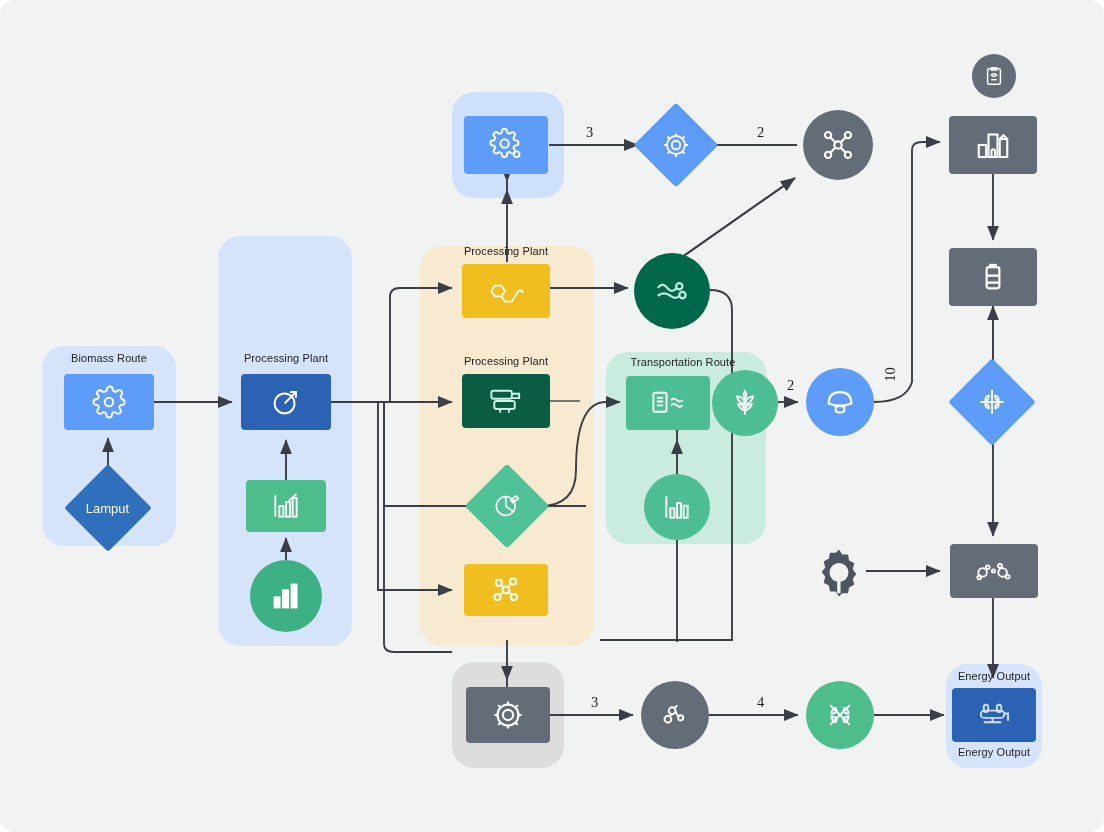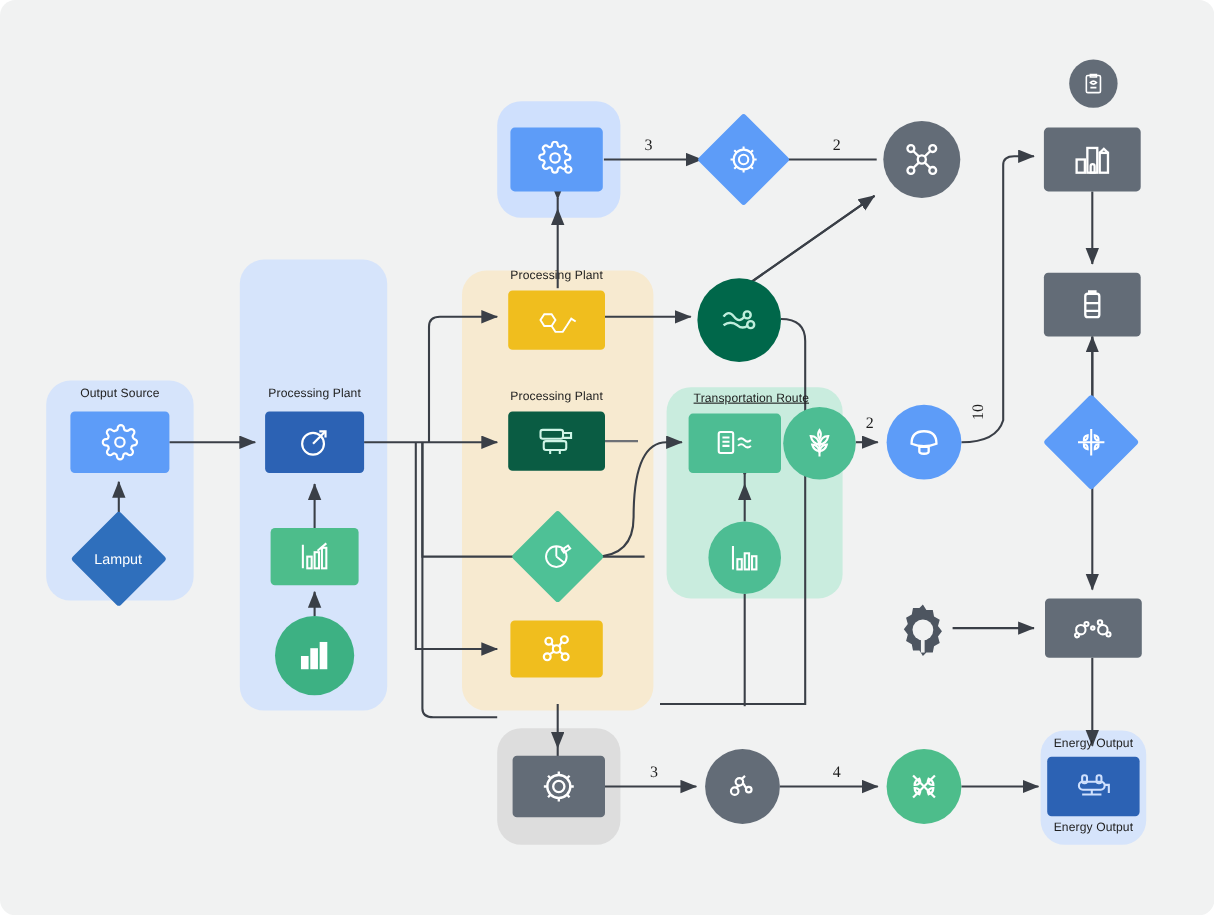--- a/index.html
+++ b/index.html
@@ -92,21 +92,21 @@
       <path d="M537,506 L586,506"></path>
     </g>
   </svg>
 
   <div class="node rect" style="left:64px;top:374px;width:90px;height:56px;background:#5d9cf8;">
     <svg class="ic" width="34" height="34" viewBox="0 0 24 24" fill="none" stroke="#fff" stroke-width="1.4">
         <circle cx="12" cy="12" r="3"></circle>
         <path d="M19.4 15a1.65 1.65 0 0 0 .33 1.82l.06.06a2 2 0 1 1-2.83 2.83l-.06-.06a1.65 1.65 0 0 0-1.82-.33 1.65 1.65 0 0 0-1 1.51V21a2 2 0 1 1-4 0v-.09A1.65 1.65 0 0 0 9 19.4a1.65 1.65 0 0 0-1.82.33l-.06.06a2 2 0 1 1-2.83-2.83l.06-.06a1.65 1.65 0 0 0 .33-1.82 1.65 1.65 0 0 0-1.51-1H3a2 2 0 1 1 0-4h.09A1.65 1.65 0 0 0 4.6 9a1.65 1.65 0 0 0-.33-1.82l-.06-.06a2 2 0 1 1 2.83-2.83l.06.06A1.65 1.65 0 0 0 9 4.6h.09A1.65 1.65 0 0 0 10.6 3V3a2 2 0 1 1 4 0v.09A1.65 1.65 0 0 0 16 4.6a1.65 1.65 0 0 0 1.82-.33l.06-.06a2 2 0 1 1 2.83 2.83l-.06.06A1.65 1.65 0 0 0 20.4 9v.09a1.65 1.65 0 0 0 1.51 1H21a2 2 0 1 1 0 4h-.09a1.65 1.65 0 0 0-1.51 1z"></path>
       </svg>
   </div>
-  <div class="nlabel" style="left:64px;top:352px;width:90px;text-align:center;">Output Source</div>
+  <div class="nlabel" style="left:64px;top:352px;width:90px;text-align:center;">Biomass Route</div>
 
   <div class="node diamond" style="left:77px;top:477px;width:62px;height:62px;background:#2f6fbc;">
     <span class="dlabel">Lamput</span>
   </div>
 
   <div class="node rect" style="left:241px;top:374px;width:90px;height:56px;background:#2c62b4;">
     <svg class="ic" width="34" height="34" viewBox="0 0 24 24" fill="none" stroke="#fff" stroke-width="1.4">
         <circle cx="11" cy="13" r="7"></circle>
         <path d="M11 13 L19 5"></path>
         <path d="M15 5 h4 v4"></path>
@@ -244,21 +244,21 @@
   </div>
 
   <div class="node rect" style="left:626px;top:376px;width:84px;height:54px;background:#4dbd93;">
     <svg class="ic" width="38" height="32" viewBox="0 0 26 20" fill="none" stroke="#fff" stroke-width="1.3">
         <rect x="3" y="3" width="9" height="13" rx="1.2"></rect>
         <path d="M5.3 6.4 h4.4 M5.3 9 h4.4 M5.3 11.6 h4.4"></path>
         <path d="M15 8 q2 -2 4 0 q2 2 4 0"></path>
         <path d="M15 11.6 q2 -2 4 0 q2 2 4 0"></path>
       </svg>
   </div>
-  <div class="nlabel" style="left:608px;top:356px;width:150px;text-align:center;text-decoration:underline;">Transportation Route</div>
+  <div class="nlabel" style="left:608px;top:356px;width:150px;text-align:center;">Transportation Route</div>
 
   <div class="node circle" style="left:712px;top:370px;width:66px;height:66px;background:#4dbd93;">
     <svg class="ic" width="32" height="32" viewBox="0 0 24 24" fill="none" stroke="#fff" stroke-width="1.4">
         <path d="M12 21 v-11"></path>
         <path d="M12 13 q-5 -1 -6 -6 q5 0 6 6z"></path>
         <path d="M12 13 q5 -1 6 -6 q-5 0 -6 6z"></path>
         <path d="M12 17.5 q-4 -.8 -5 -4.6 q4 0 5 4.6z"></path>
         <path d="M12 17.5 q4 -.8 5 -4.6 q-4 0 -5 4.6z"></path>
         <path d="M12 9 q-2 -3 0 -6 q2 3 0 6z"></path>
       </svg>

